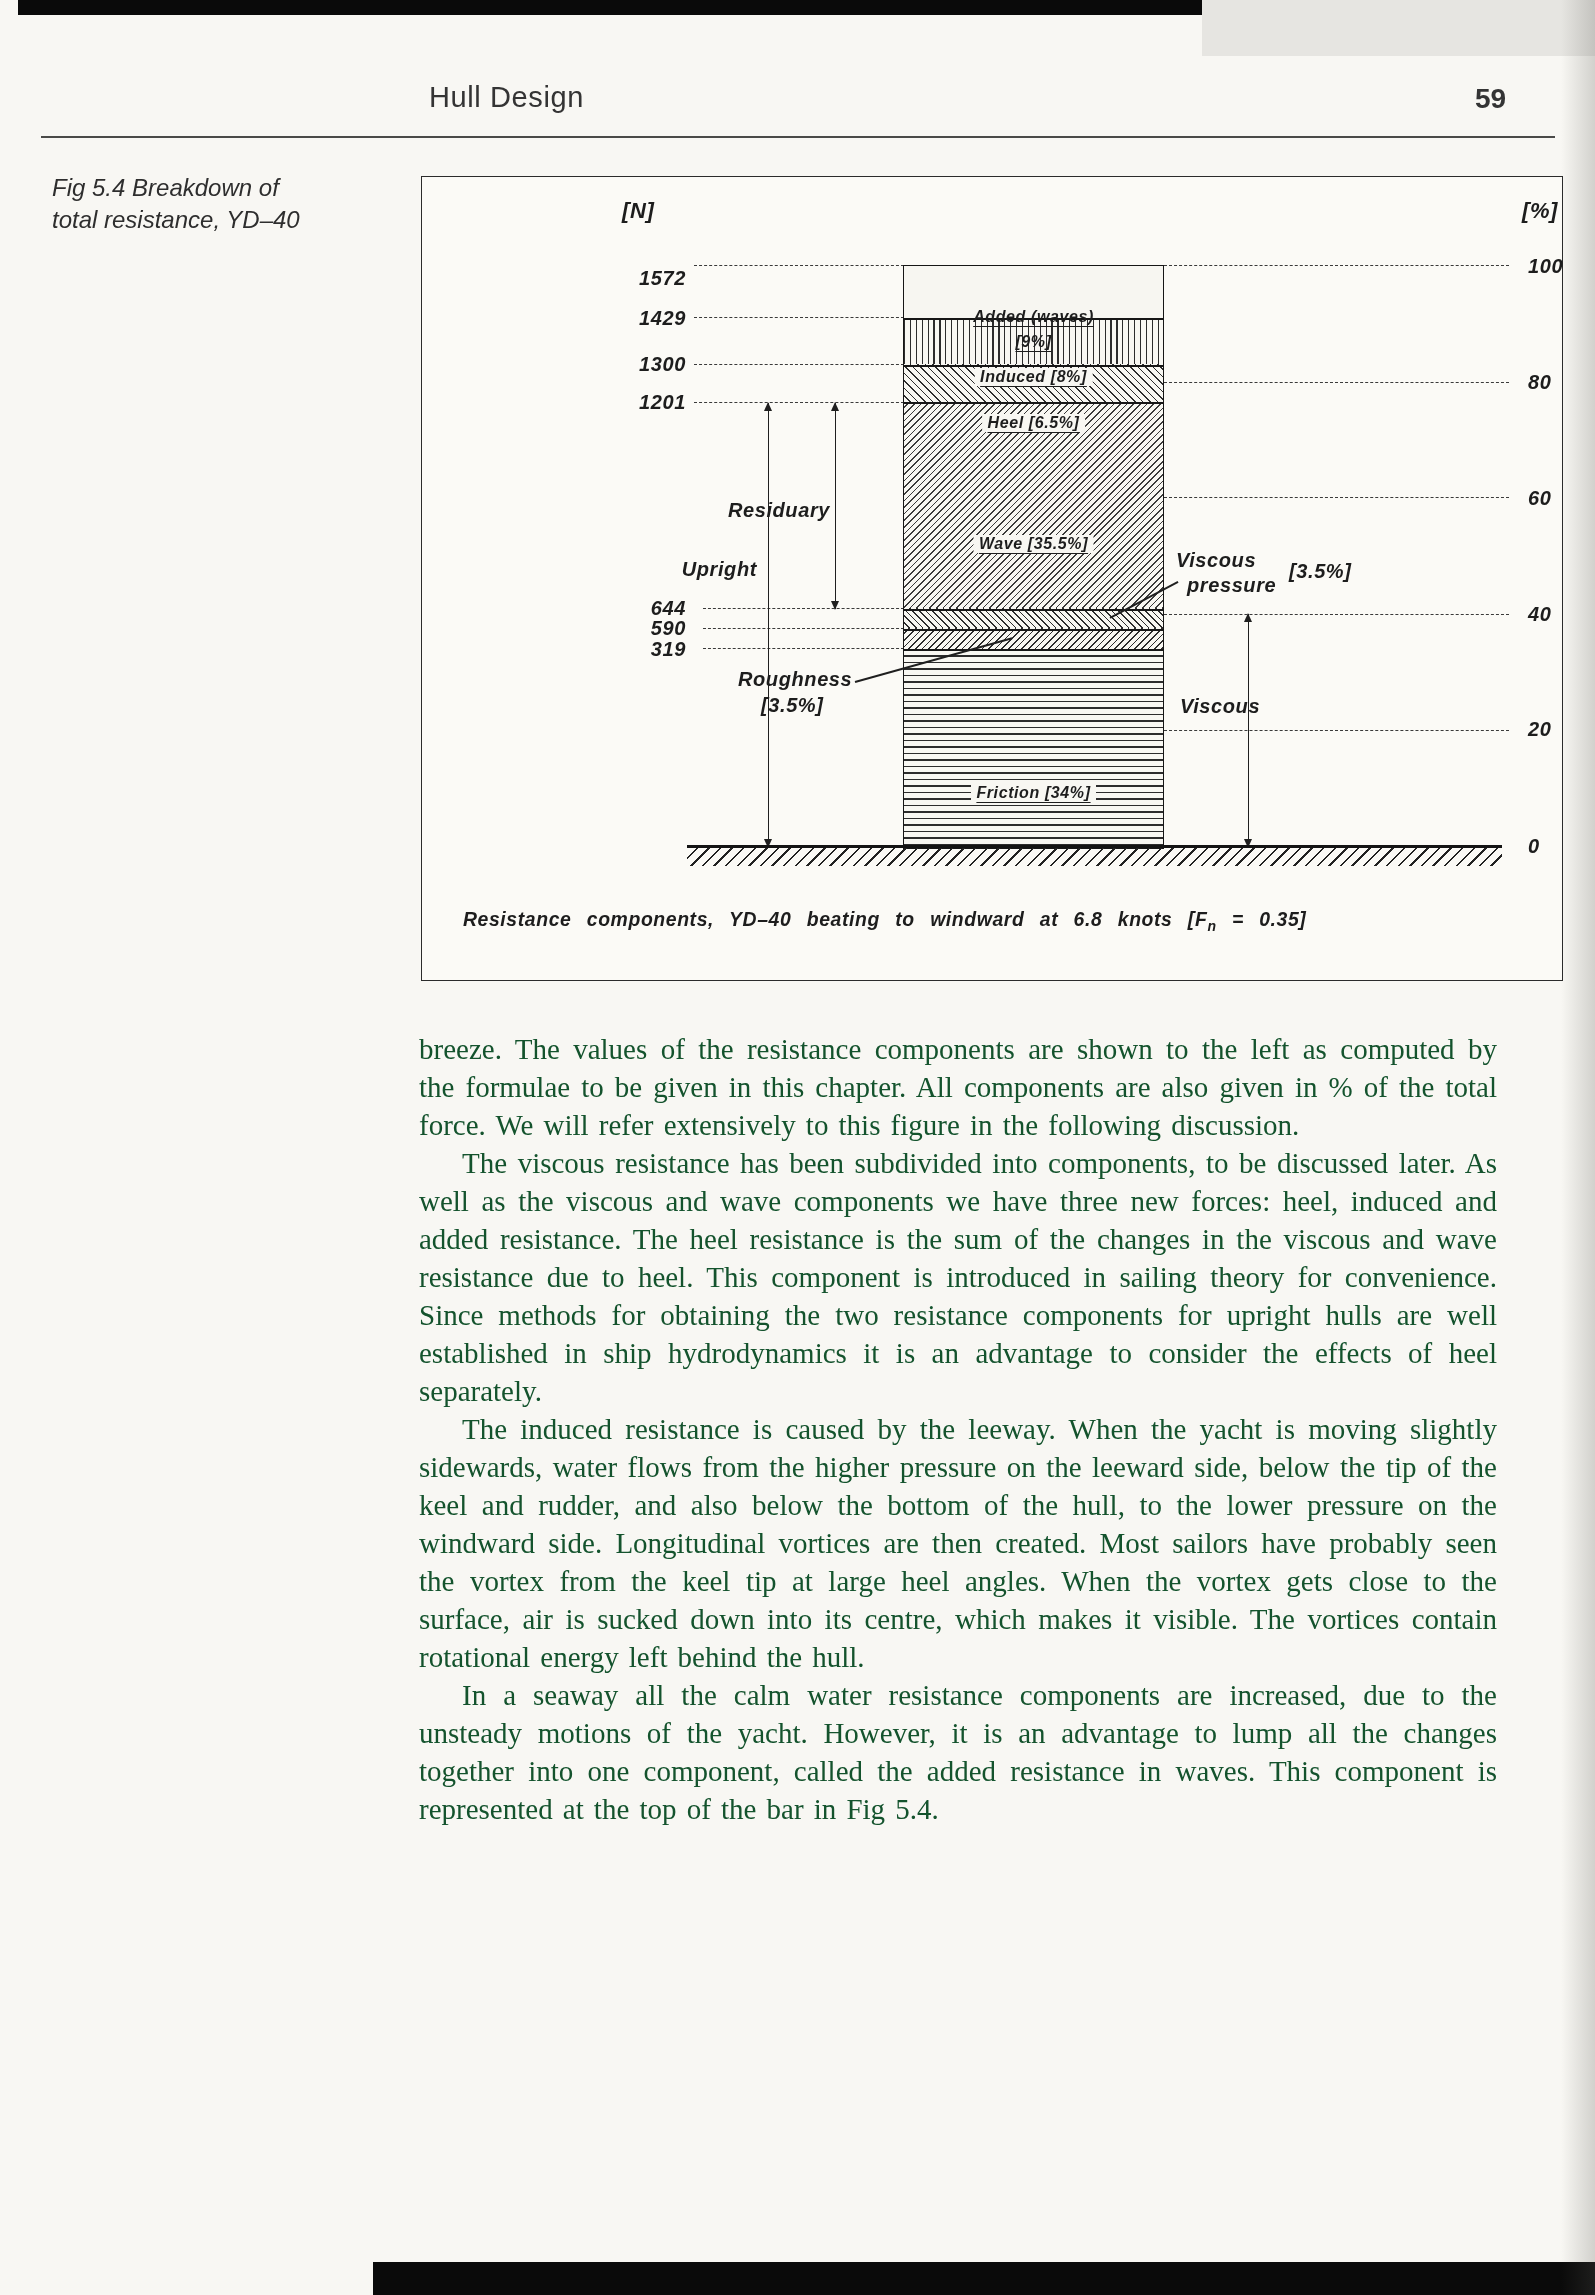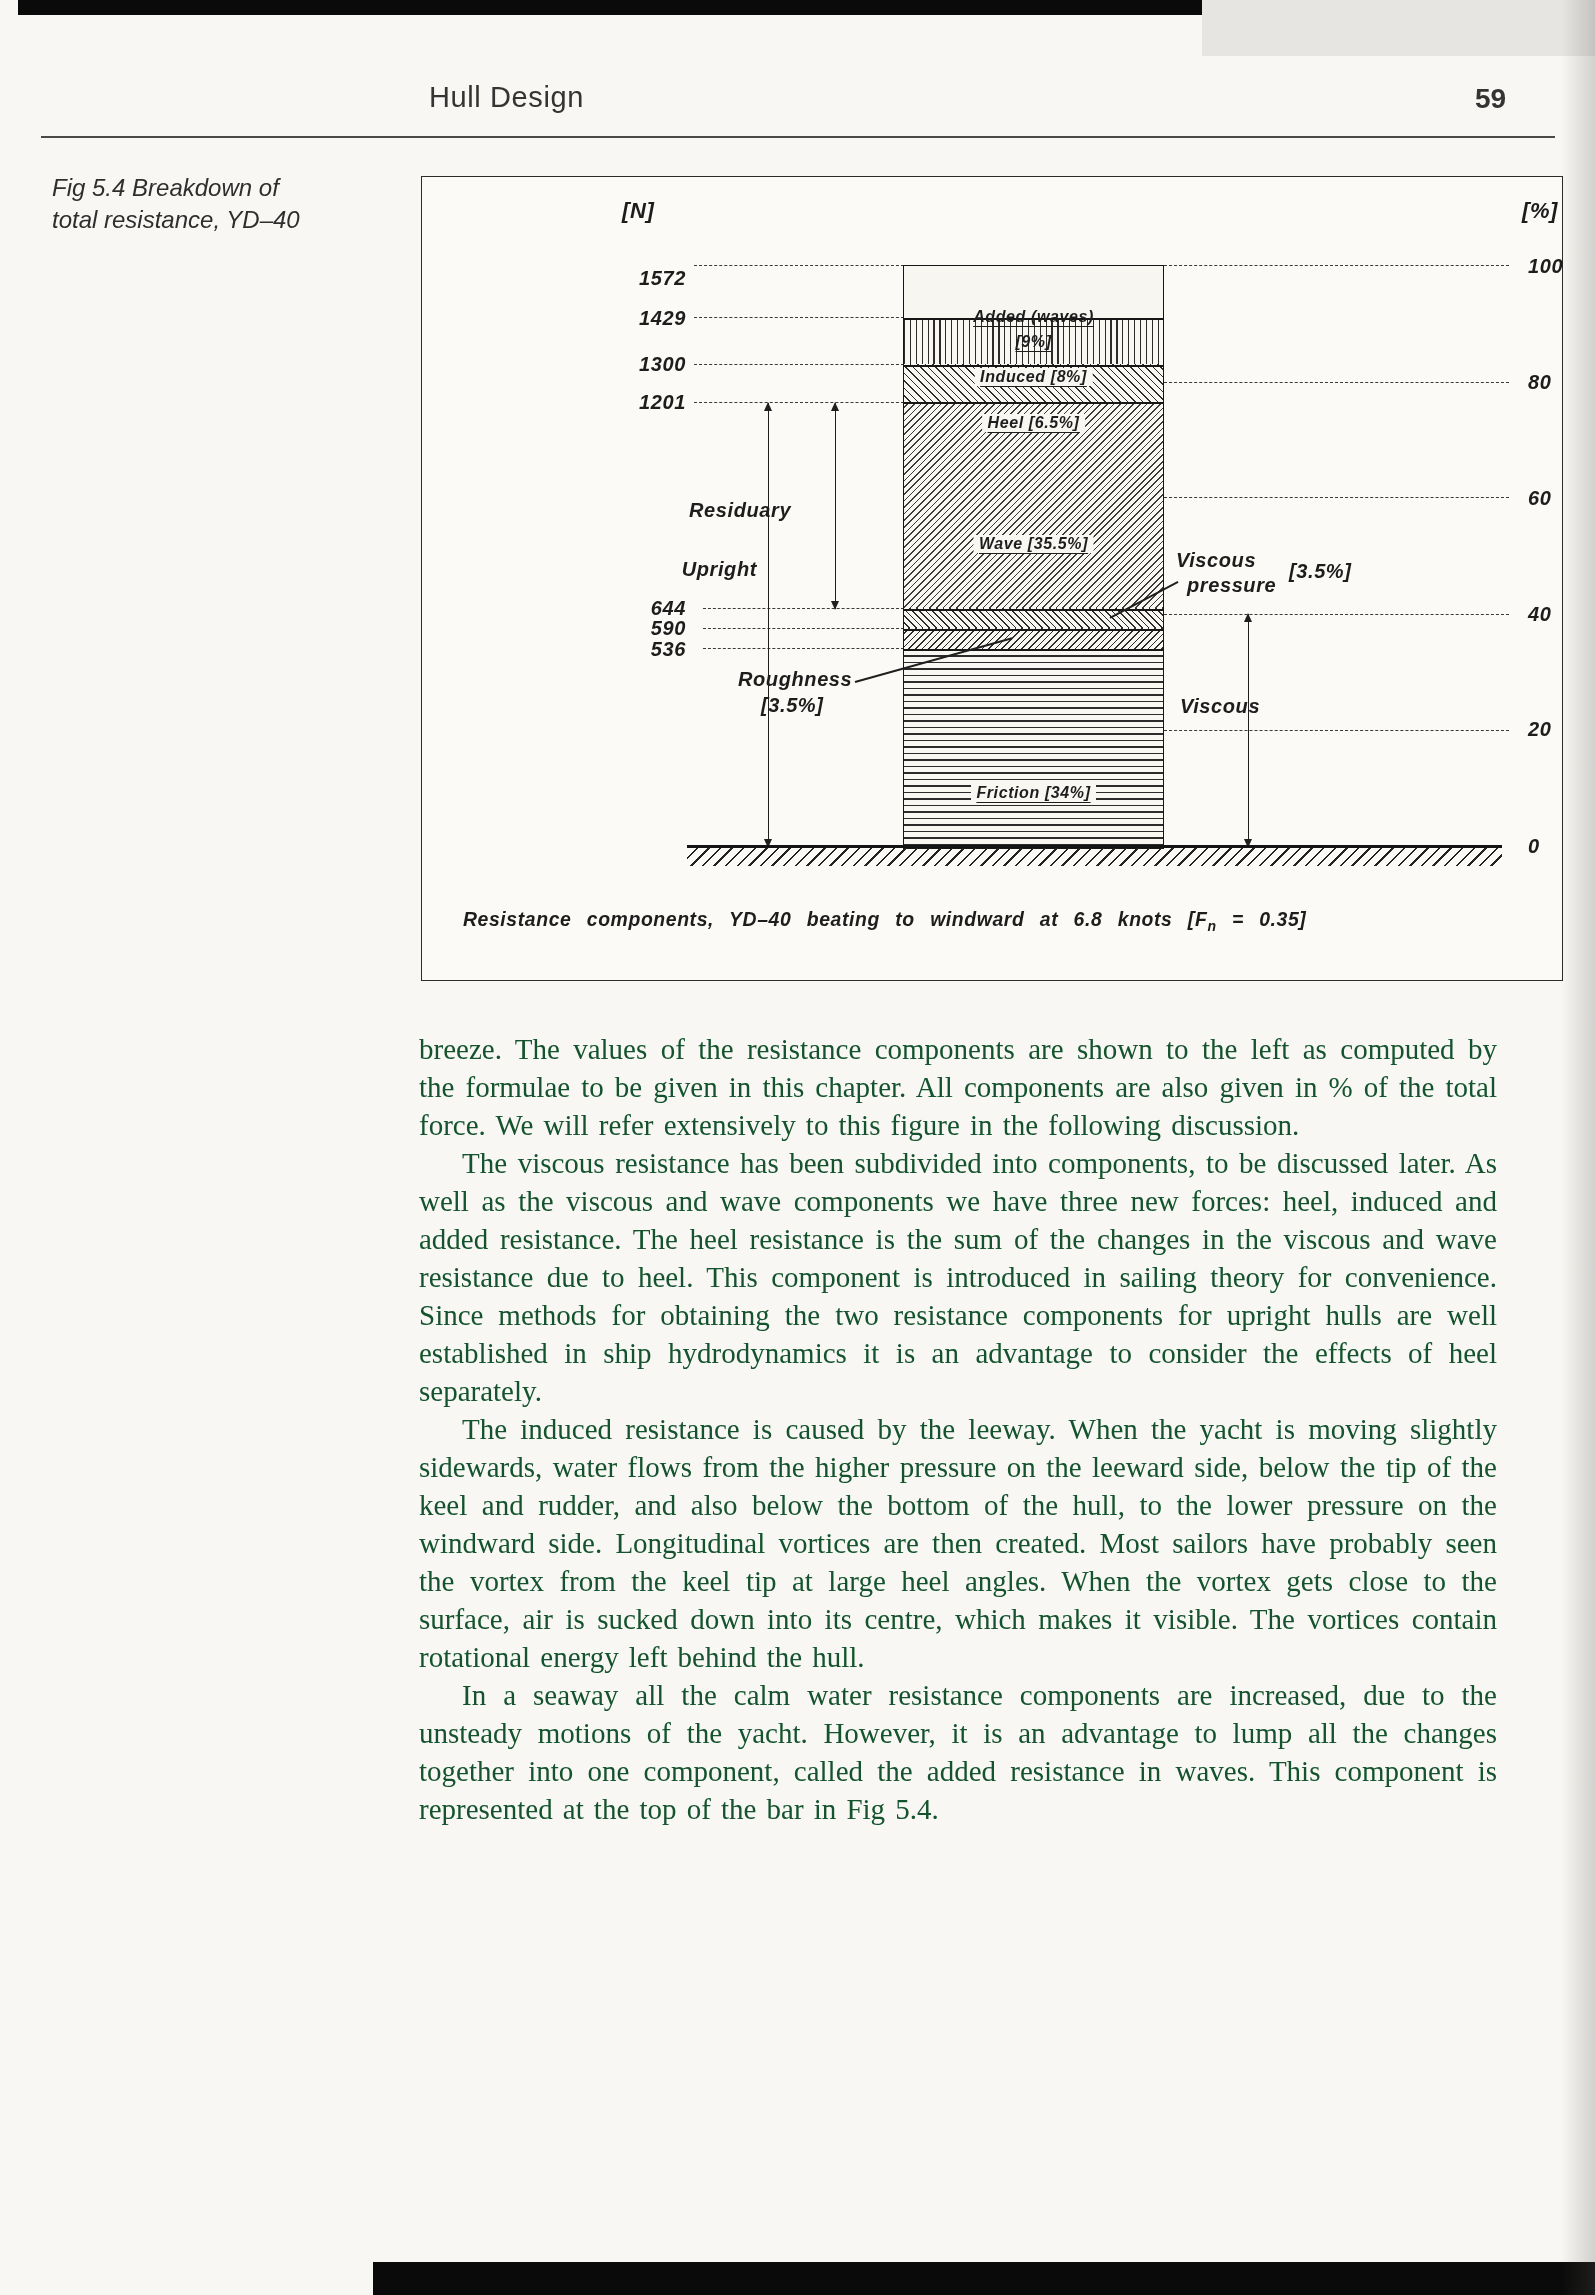--- a/index.html
+++ b/index.html
@@ -130,21 +130,21 @@
 
     <div class="unit unitN figtext">[N]</div>
     <div class="unit unitP figtext">[%]</div>
 
     <div class="ltick figtext" style="top:90px">1572</div>
     <div class="ltick figtext" style="top:130px">1429</div>
     <div class="ltick figtext" style="top:176px">1300</div>
     <div class="ltick figtext" style="top:214px">1201</div>
     <div class="ltick figtext" style="top:420px">644</div>
     <div class="ltick figtext" style="top:440px">590</div>
-    <div class="ltick figtext" style="top:461px">536</div>
+    <div class="ltick figtext" style="top:461px">319</div>
 
     <div class="rtick figtext" style="top:78px">100</div>
     <div class="rtick figtext" style="top:194px">80</div>
     <div class="rtick figtext" style="top:310px">60</div>
     <div class="rtick figtext" style="top:426px">40</div>
     <div class="rtick figtext" style="top:541px">20</div>
     <div class="rtick figtext" style="top:658px">0</div>
 
     <div class="dash" style="left:272px;top:88px;width:210px"></div>
     <div class="dash" style="left:272px;top:140px;width:210px"></div>
@@ -181,21 +181,21 @@
       <div class="chip figtext" style="top:61px">Induced [8%]</div>
       <div class="chip figtext" style="top:107px">Heel [6.5%]</div>
       <div class="chip figtext" style="top:228px">Wave [35.5%]</div>
       <div class="chip figtext" style="top:477px">Friction [34%]</div>
     </div>
 
     <div class="varrow" style="left:346px;top:226px;height:444px"></div>
     <div class="varrow" style="left:413px;top:226px;height:206px"></div>
     <div class="varrow" style="left:826px;top:437px;height:233px"></div>
 
-    <div class="anno figtext" style="left:267px;top:322px;width:141px;">Residuary</div>
+    <div class="anno figtext" style="left:267px;top:322px;width:141px;text-align:right">Residuary</div>
     <div class="anno figtext" style="left:194px;top:381px;width:141px;text-align:right">Upright</div>
 
     <div class="anno figtext" style="left:754px;top:372px">Viscous</div>
     <div class="anno figtext" style="left:765px;top:397px">pressure</div>
     <div class="anno figtext" style="left:867px;top:383px">[3.5%]</div>
     <div class="pointer" style="left:688px;top:440px;width:77px;transform:rotate(-28deg)"></div>
 
     <div class="anno figtext" style="left:316px;top:491px">Roughness</div>
     <div class="anno figtext" style="left:339px;top:517px">[3.5%]</div>
     <div class="pointer" style="left:433px;top:504px;width:163px;transform:rotate(-15.6deg)"></div>

